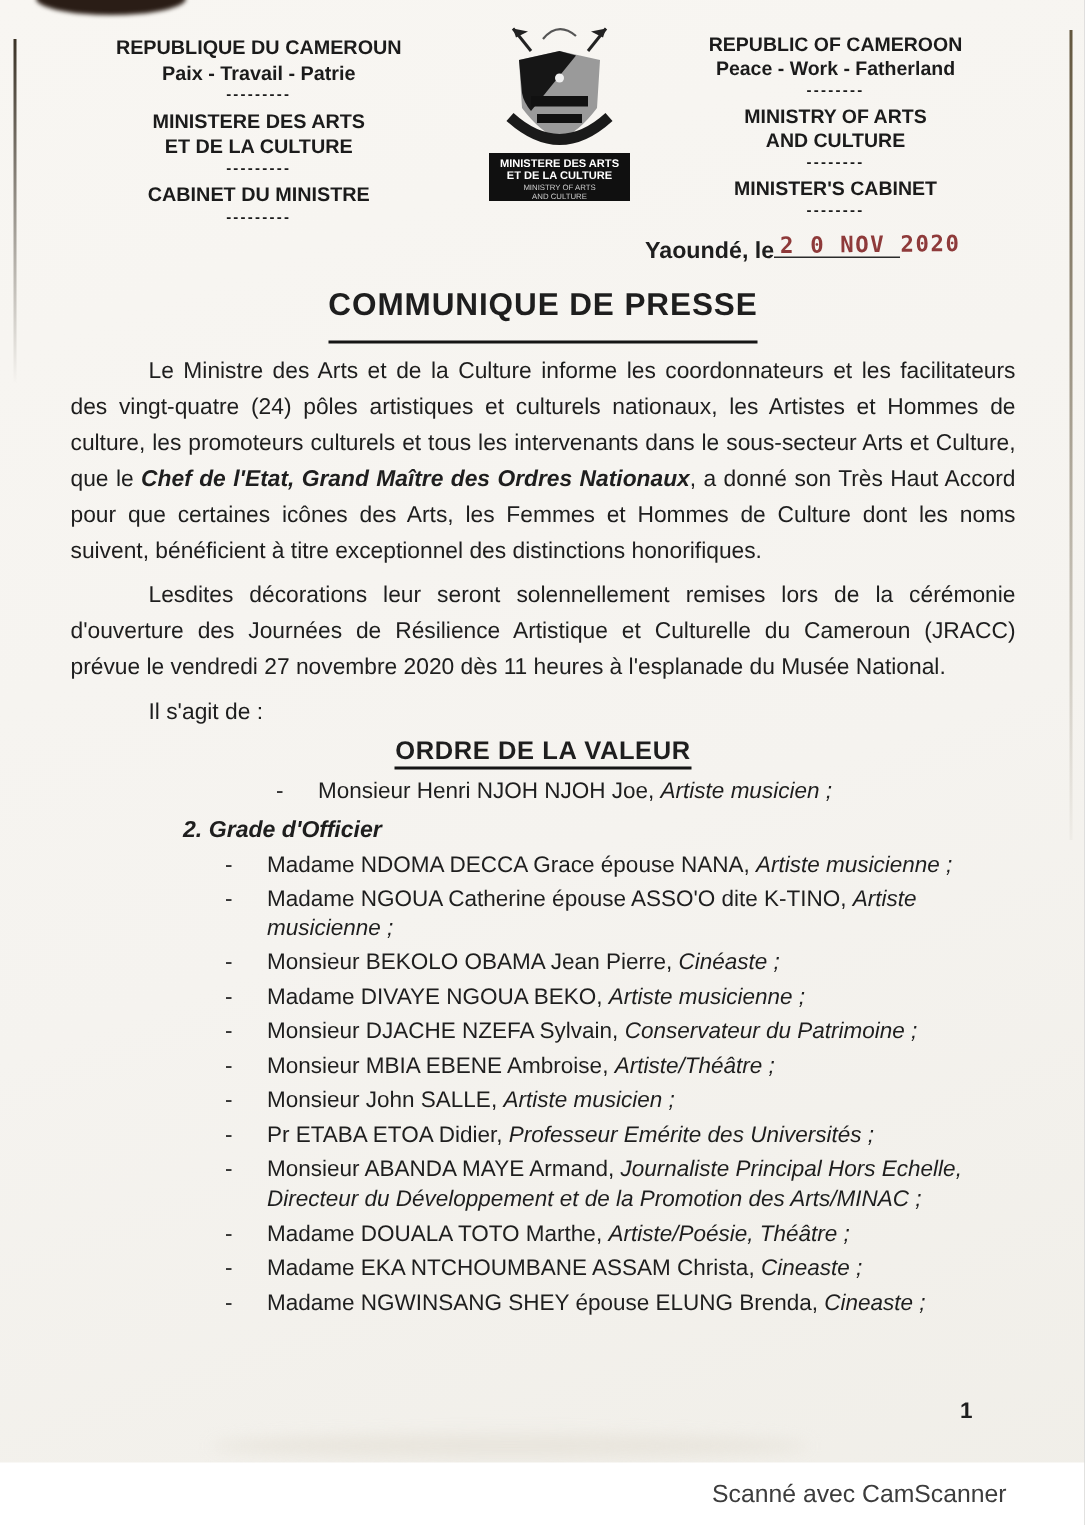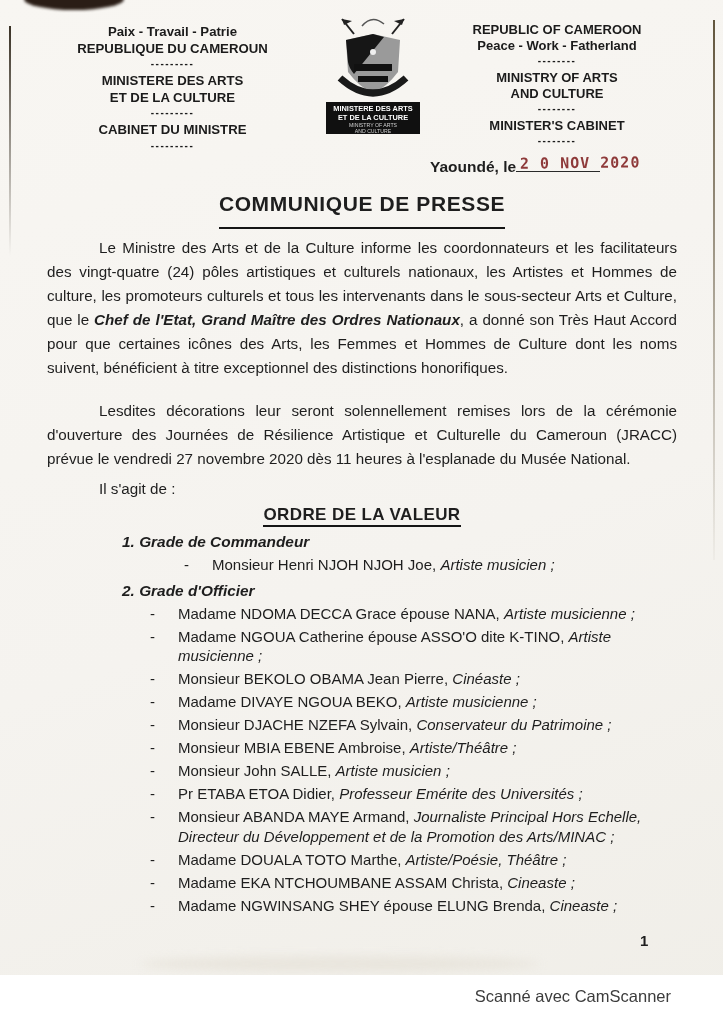--- a/index.html
+++ b/index.html
@@ -28,21 +28,21 @@
   .dateline{position:absolute;left:430px;top:157px;font-size:15.5px;font-weight:600;white-space:nowrap;}
   .date-underline{display:inline-block;width:84px;height:14px;border-bottom:1.6px solid #2a2a2a;}
   .date-stamp{position:absolute;left:90px;top:-3px;color:#8e3a3a;
     font-family:"DejaVu Sans Mono",monospace;font-weight:bold;font-size:15px;
     letter-spacing:1px;transform:rotate(-0.6deg);}
   
   .main{position:absolute;left:47px;top:192px;width:630px;}
   .title{text-align:center;font-size:21px;letter-spacing:.6px;margin:0 0 20px;font-weight:bold;}
   .title span{border-bottom:2.5px solid #151515;padding-bottom:12px;}
   .para{text-align:justify;text-align-last:left;text-indent:52px;font-size:15.2px;line-height:24px;margin:0;}
-  .para + .para{margin-top:19px;}
+  .para + .para{margin-top:5px;}
   .bold-seg{font-weight:bold;font-style:italic;}
   .intro{margin:7px 0 0 52px;font-size:15.2px;line-height:22px;}
   .order-heading{text-align:center;font-size:17px;margin:5px 0 7px;font-weight:bold;letter-spacing:.4px;}
   .order-heading span{border-bottom:2.2px solid #151515;padding-bottom:1px;}
   .grades{margin-left:75px;}
   .grade-head{font-weight:bold;font-style:italic;font-size:15.4px;line-height:19px;margin:6px 0 4px;}
   .member{display:flex;margin:0 0 3.5px 28px;font-size:15px;line-height:19.5px;}
   .member.extra-indent{margin-left:62px;}
   .dash{flex:0 0 28px;}
   .mtext{flex:1;}
@@ -56,22 +56,22 @@
 <body>
 
 <div class="page">
 
   <div class="blob-top"></div>
   <div class="edge-line-left"></div>
   <div class="edge-line-right"></div>
   <div class="smudge-bottom"></div>
 
   <div class="hdr-col hdr-left">
+    <div>REPUBLIQUE DU CAMEROUN</div>
     <div>Paix - Travail - Patrie</div>
-    <div>REPUBLIQUE DU CAMEROUN</div>
     <div class="hdr-sep">---------</div>
     <div class="hdr-gap"></div>
     <div>MINISTERE DES ARTS</div>
     <div>ET DE LA CULTURE</div>
     <div class="hdr-sep">---------</div>
     <div class="hdr-gap"></div>
     <div>CABINET DU MINISTRE</div>
     <div class="hdr-sep">---------</div>
   </div>
 
@@ -118,21 +118,20 @@
     <p class="para"><span>Le Ministre des Arts et de la Culture informe les coordonnateurs et les facilitateurs des vingt-quatre (24) pôles artistiques et culturels nationaux, les Artistes et Hommes de culture, les promoteurs culturels et tous les intervenants dans le sous-secteur Arts et Culture, que le </span><span class="bold-seg">Chef de l'Etat, Grand Maître des Ordres Nationaux</span><span>, a donné son Très Haut Accord pour que certaines icônes des Arts, les Femmes et Hommes de Culture dont les noms suivent, bénéficient à titre exceptionnel des distinctions honorifiques.</span></p>
 
     <p class="para">Lesdites décorations leur seront solennellement remises lors de la cérémonie d'ouverture des Journées de Résilience Artistique et Culturelle du Cameroun (JRACC) prévue le vendredi 27 novembre 2020 dès 11 heures à l'esplanade du Musée National.</p>
 
     <div class="intro">Il s'agit de :</div>
 
     <h2 class="order-heading"><span>ORDRE DE LA VALEUR</span></h2>
 
     <div class="grades">
 
-      <div class="grade-head"><span>1.</span> <span>Grade de Commandeur</span></div>
       <div class="member extra-indent">
         <span class="dash">-</span>
         <span class="mtext"><span>Monsieur Henri NJOH NJOH Joe,</span> <i>Artiste musicien ;</i></span>
       </div>
 
       <div class="grade-head"><span>2.</span> <span>Grade d'Officier</span></div>
       <div class="member">
         <span class="dash">-</span>
         <span class="mtext"><span>Madame NDOMA DECCA Grace épouse NANA,</span> <i>Artiste musicienne ;</i></span>
       </div>

